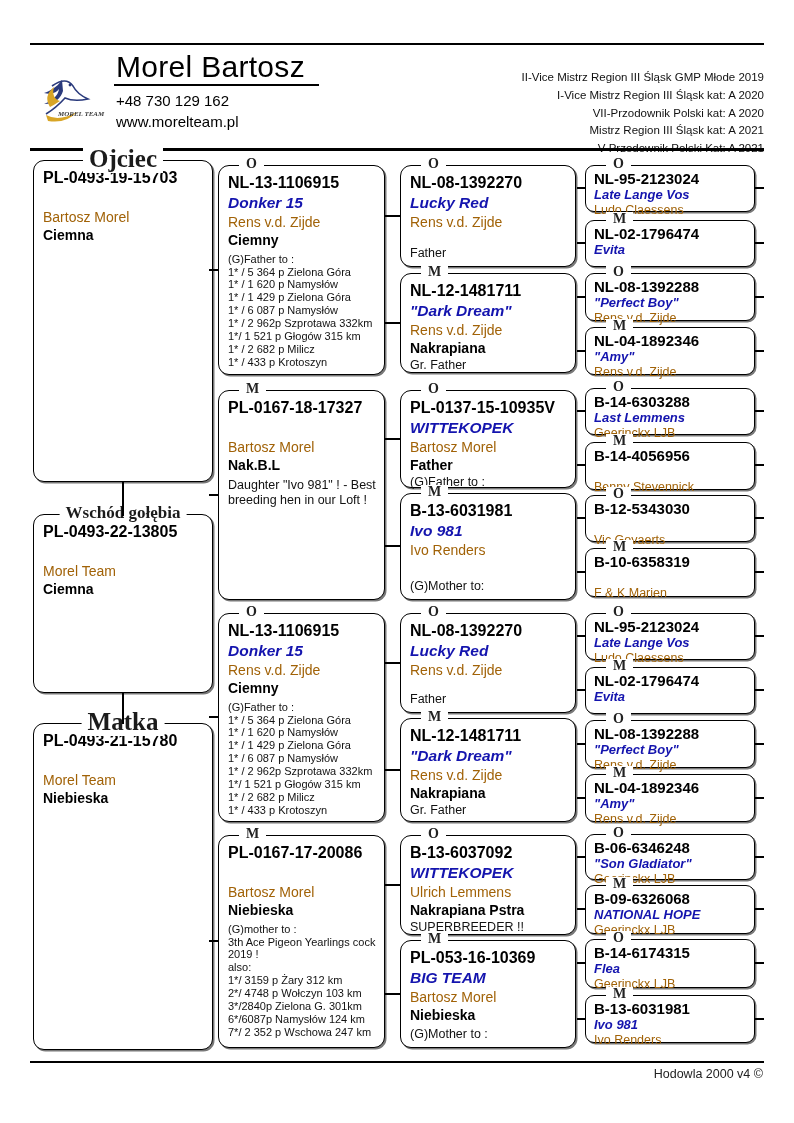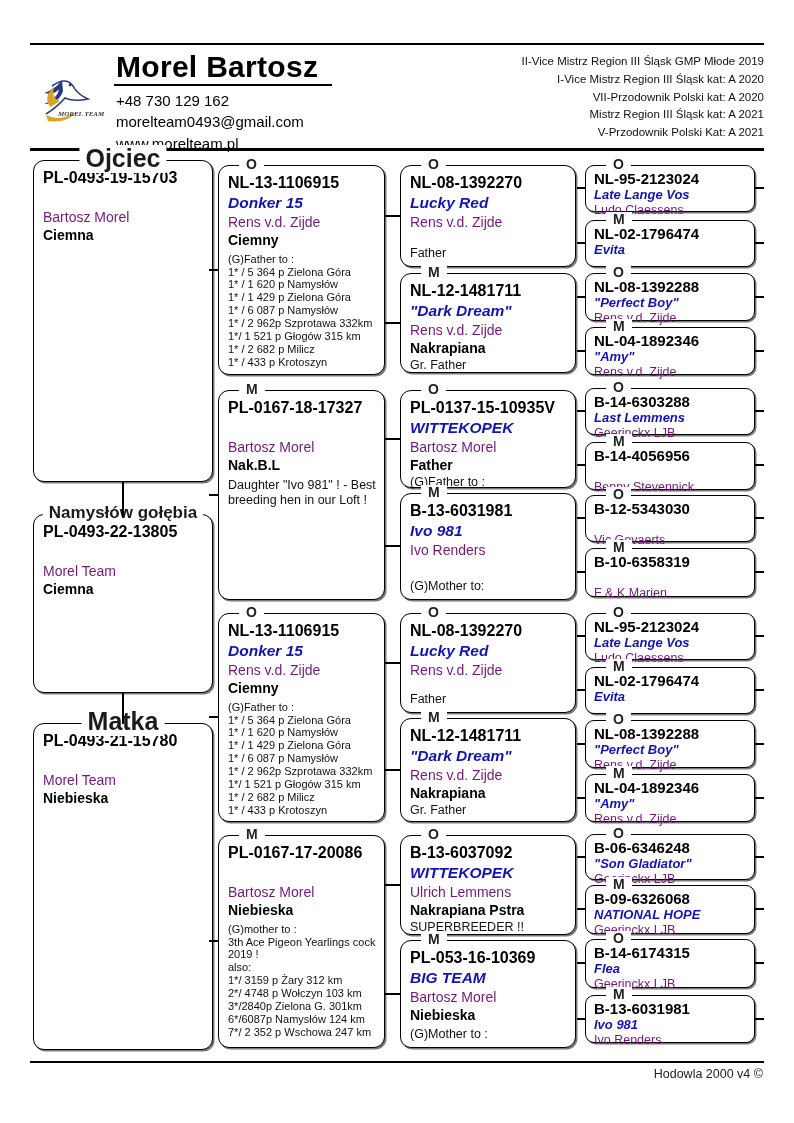--- a/index.html
+++ b/index.html
@@ -8,37 +8,37 @@
         font-family:"Liberation Sans",sans-serif;color:#000}
   .rule{position:absolute;left:30px;width:734px;background:#000}
   .rule.top{top:43px;height:2px}
   .rule.mid{top:148px;height:3px}
   .rule.bot{top:1061px;height:2px}
 
   
   header{position:absolute;top:48px;left:30px;width:734px;height:98px}
   .logo{position:absolute;left:2px;top:26px;width:86px;height:58px}
   .title-block{position:absolute;left:84px;top:2px}
-  .title{font-size:30px;font-weight:bold;display:inline-block;border-bottom:2.5px solid #000;
+  .title{font-size:30px;font-weight:normal;display:inline-block;border-bottom:2.5px solid #000;
          padding:0 14px 1px 2px;letter-spacing:.3px;line-height:1.1}
   .contact{font-size:15px;line-height:1.42;margin-top:4px;padding-left:2px}
-  .ach{position:absolute;right:0;top:5px;width:400px;text-align:right;font-size:11.5px;line-height:1.55;color:#111}
+  .ach{position:absolute;right:0;top:21px;width:400px;text-align:right;font-size:11.5px;line-height:1.55;color:#111}
 
   
   .pbox{position:absolute;background:#fff;border:1.6px solid #000;border-radius:11px;
         box-shadow:1.5px 1.5px 0 #787878;padding:7px 8px 5px 9px;display:flex;flex-direction:column}
-  .tab{position:absolute;background:#fff;font-family:Liberation Sans, sans-serif;font-weight:bold;
+  .tab{position:absolute;background:#fff;font-family:Liberation Serif, serif;font-weight:bold;
        padding:0 6px;white-space:nowrap;color:#1b1b1b}
   .tab.big{top:-16px;left:50%;transform:translateX(-50%);font-size:25px;line-height:1.1}
   .tab.med{top:-11px;left:50%;transform:translateX(-50%);font-size:17px;line-height:1.1}
   .tab.om{top:-9px;left:20px;font-size:14px;line-height:1.05;padding:0 7px;color:#222}
   .ring{font-size:16px;font-weight:bold;line-height:1.25}
   .pname{font-size:15.5px;font-weight:bold;font-style:italic;color:var(--name-blue,#1414AE);
          min-height:20px;line-height:1.28}
-  .owner{font-size:14px;line-height:1.3;color:#701a75}
+  .owner{font-size:14px;line-height:1.3;color:#a16207}
   .colorline{font-size:14px;font-weight:bold;line-height:1.32}
   .notes{font-size:11px;line-height:1.17;white-space:pre-line;margin-top:3px;color:#111}
   .note{font-size:12.5px;line-height:1.2;margin-top:auto;color:#111}
   .col1{left:33px;width:180px}
   .g2{left:218px;width:167px}
   .g3{left:400px;width:176px}
   .g4{left:585px;width:170px;padding:4px 6px 3px 8px;border-radius:9px}
   .g4 .ring{font-size:15px;line-height:1.15}
   .g4 .pname{font-size:13px;min-height:16px;line-height:1.2}
   .g4 .owner{font-size:12.5px;line-height:1.15;margin-top:auto}
@@ -66,21 +66,20 @@
         <circle cx="38" cy="11" r="1.4" fill="#2a3a7c"></circle>
       </svg>
       <svg width="86" height="10" viewBox="0 0 86 10" style="position:absolute;left:26px;top:34px">
         <text x="0" y="8" font-size="7" font-style="italic" font-weight="bold" fill="#3a3a3a" font-family="Liberation Serif, serif">MOREL TEAM</text>
       </svg>
     </div>
     <div class="title-block">
       <div class="title">Morel Bartosz</div>
       <div class="contact">
         <div>+48 730 129 162</div>
-        <div>morelteam0493@gmail.com</div>
         <div>www.morelteam.pl</div>
       </div>
     </div>
     <div class="ach">
       <div>II-Vice Mistrz Region III Śląsk GMP Młode 2019</div>
       <div>I-Vice Mistrz Region III Śląsk kat: A 2020</div>
       <div>VII-Przodownik Polski kat: A 2020</div>
       <div>Mistrz Region III Śląsk kat: A 2021</div>
       <div>V-Przodownik Polski Kat: A 2021</div>
     </div>
@@ -88,21 +87,21 @@
   <div class="rule mid"></div>
 
   <div class="pbox col1" style="top:160px;height:322px">
     <span class="tab big">Ojciec</span>
     <div class="ring">PL-0493-19-15703</div>
     <div class="spacer"></div>
     <div class="owner">Bartosz Morel</div>
     <div class="colorline">Ciemna</div>
   </div>
   <div class="pbox col1" style="top:514px;height:179px">
-    <span class="tab med">Namysłów gołębia</span>
+    <span class="tab med">Wschód gołębia</span>
     <div class="ring">PL-0493-22-13805</div>
     <div class="spacer"></div>
     <div class="owner">Morel Team</div>
     <div class="colorline">Ciemna</div>
   </div>
   <div class="pbox col1" style="top:723px;height:327px">
     <span class="tab big">Matka</span>
     <div class="ring">PL-0493-21-15780</div>
     <div class="spacer"></div>
     <div class="owner">Morel Team</div>

